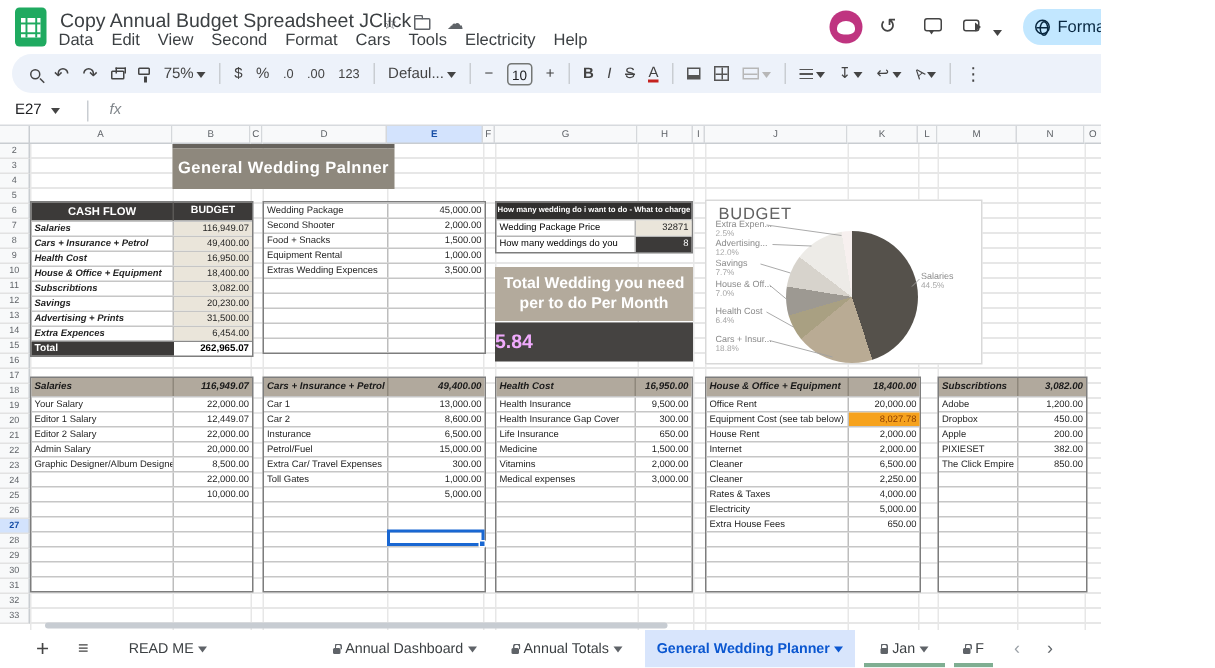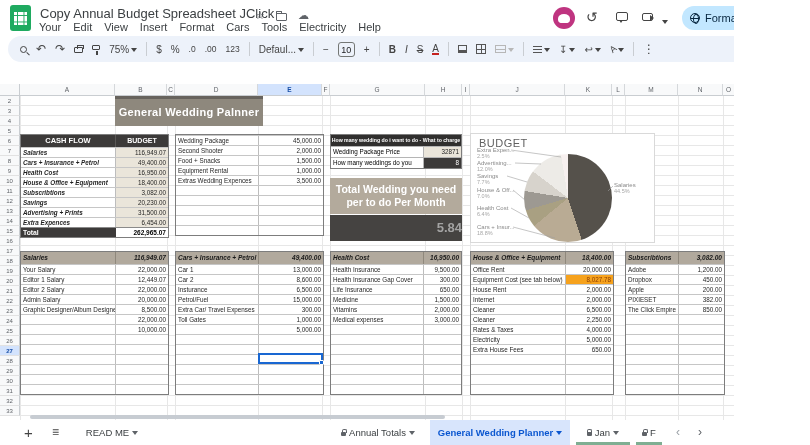--- a/index.html
+++ b/index.html
@@ -86,24 +86,24 @@
 
   <div class="topbar">
     <div class="logo">
         <div class="logo-grid"></div>
       </div>
     <div class="doc-title">Copy Annual Budget Spreadsheet JClick</div>
     <span class="ticon" style="left:255px;">☆</span>
     <span class="ticon" style="left:276px;top:11px;"><span class="folder"></span></span>
     <span class="ticon" style="left:298px;">☁</span>
     <div class="menubar" id="menubar">
-        <div class="menu-item">Your</div>
+        <div class="menu-item">Data</div>
         <div class="menu-item">Edit</div>
         <div class="menu-item">View</div>
-        <div class="menu-item">Insert</div>
+        <div class="menu-item">Second</div>
         <div class="menu-item">Format</div>
         <div class="menu-item">Cars</div>
         <div class="menu-item">Tools</div>
         <div class="menu-item">Electricity</div>
         <div class="menu-item">Help</div>
       </div>
     <div class="pink"></div>
     <span class="glyphbtn" style="left:586px;top:9px;">↺</span>
     <span class="cmt"></span>
     <span class="cam"></span>
@@ -180,20 +180,29 @@
     <span class="tbtn">
         <span class="rot">A</span>
         <span class="cv"></span>
       </span>
     <span class="vsep"></span>
     <span class="tbtn" style="font-size:12px;">⋮</span>
     <span style="flex:1;"></span>
     <span class="chup"></span>
   </div>
 
+  <div class="fbar">
+    <div class="namebox">
+      <span>E27</span>
+      <span class="cv"></span>
+    </div>
+    <span class="vsep"></span>
+    <span class="fx">fx</span>
+    <div style="flex:1;"></div>
+  </div>
 
   <div id="sheet">
       <div style="position: absolute; left: 0px; top: 0px; width: 20px; height: 12px; background: rgb(248, 249, 250); border-right: 1px solid rgb(201, 205, 209); border-bottom: 1px solid rgb(201, 205, 209);"></div>
       <div style="position: absolute; left: 20px; top: 0px; width: 95px; height: 12px; line-height: 12px; text-align: center; font-size: 6.5px; overflow: hidden; color: rgb(95, 99, 104); background: rgb(248, 249, 250); border-right: 1px solid rgb(213, 216, 219); border-bottom: 1px solid rgb(201, 205, 209);">A</div>
       <div style="position: absolute; left: 115px; top: 0px; width: 52px; height: 12px; line-height: 12px; text-align: center; font-size: 6.5px; overflow: hidden; color: rgb(95, 99, 104); background: rgb(248, 249, 250); border-right: 1px solid rgb(213, 216, 219); border-bottom: 1px solid rgb(201, 205, 209);">B</div>
       <div style="position: absolute; left: 167px; top: 0px; width: 8px; height: 12px; line-height: 12px; text-align: center; font-size: 6.5px; overflow: hidden; color: rgb(95, 99, 104); background: rgb(248, 249, 250); border-right: 1px solid rgb(213, 216, 219); border-bottom: 1px solid rgb(201, 205, 209);">C</div>
       <div style="position: absolute; left: 175px; top: 0px; width: 83px; height: 12px; line-height: 12px; text-align: center; font-size: 6.5px; overflow: hidden; color: rgb(95, 99, 104); background: rgb(248, 249, 250); border-right: 1px solid rgb(213, 216, 219); border-bottom: 1px solid rgb(201, 205, 209);">D</div>
       <div style="position: absolute; left: 258px; top: 0px; width: 64px; height: 12px; line-height: 12px; text-align: center; font-size: 6.5px; overflow: hidden; color: rgb(23, 78, 166); background: rgb(211, 227, 253); border-right: 1px solid rgb(213, 216, 219); border-bottom: 1px solid rgb(201, 205, 209); font-weight: bold;">E</div>
       <div style="position: absolute; left: 322px; top: 0px; width: 8px; height: 12px; line-height: 12px; text-align: center; font-size: 6.5px; overflow: hidden; color: rgb(95, 99, 104); background: rgb(248, 249, 250); border-right: 1px solid rgb(213, 216, 219); border-bottom: 1px solid rgb(201, 205, 209);">F</div>
       <div style="position: absolute; left: 330px; top: 0px; width: 95px; height: 12px; line-height: 12px; text-align: center; font-size: 6.5px; overflow: hidden; color: rgb(95, 99, 104); background: rgb(248, 249, 250); border-right: 1px solid rgb(213, 216, 219); border-bottom: 1px solid rgb(201, 205, 209);">G</div>
@@ -680,21 +689,21 @@
         <div style="display: flex; height: 11px; border-top: 1px solid rgb(181, 181, 181);">
           <div style="width: 93px; font-size: 6.3px; line-height: 10px; padding-left: 2px; border-right: 1px solid rgb(181, 181, 181); overflow: hidden; white-space: nowrap;">Wedding Package Price</div>
           <div style="flex: 1 1 0%; font-size: 6.3px; line-height: 10px; text-align: right; padding-right: 2px; background: rgb(234, 229, 218); color: rgb(31, 31, 31);">32871</div>
         </div>
         <div style="display: flex; height: 11px; border-top: 1px solid rgb(181, 181, 181);">
           <div style="width: 93px; font-size: 6.3px; line-height: 10px; padding-left: 2px; border-right: 1px solid rgb(181, 181, 181); overflow: hidden; white-space: nowrap;">How many weddings do you</div>
           <div style="flex: 1 1 0%; font-size: 6.3px; line-height: 10px; text-align: right; padding-right: 2px; background: rgb(60, 58, 57); color: rgb(255, 255, 255);">8</div>
         </div>
       </div>
       <div style="position: absolute; left: 330px; top: 94px; width: 132px; height: 36px; background: rgb(179, 170, 156); color: rgb(255, 255, 255); font-weight: bold; font-size: 10.5px; text-align: center; padding-top: 5px; line-height: 13px;">Total Wedding you need per to do Per Month</div>
-      <div style="position: absolute; left: 330px; top: 131px; width: 132px; height: 26px; background: rgb(69, 67, 65); color: #a3a3a3; font-weight: bold; font-size: 13px; text-align: right; line-height: 26px;">5.84</div>
+      <div style="position: absolute; left: 330px; top: 131px; width: 132px; height: 26px; background: rgb(69, 67, 65); color: #f0abfc; font-weight: bold; font-size: 13px; text-align: left; line-height: 26px;">5.84</div>
       <div style="position: absolute; left: 470px; top: 49px; width: 185px; height: 110px; background: rgb(255, 255, 255); border: 1px solid rgb(217, 217, 217); overflow: hidden;">
         <div style="position: absolute; left: 8px; top: 3px; font-size: 11px; color: rgb(96, 96, 96); letter-spacing: 0.5px;">BUDGET</div>
         <div style="position: absolute; left: 53px; top: 20px; width: 88px; height: 88px; border-radius: 50%; background: conic-gradient(rgb(85, 81, 75) 0%, rgb(85, 81, 75) 44.9949%, rgb(185, 171, 148) 44.9949%, rgb(185, 171, 148) 64.004%, rgb(169, 160, 130) 64.004%, rgb(169, 160, 130) 70.4752%, rgb(157, 153, 146) 70.4752%, rgb(157, 153, 146) 77.5531%, rgb(215, 211, 204) 77.5531%, rgb(215, 211, 204) 85.3387%, rgb(237, 235, 231) 85.3387%, rgb(237, 235, 231) 97.4722%, rgb(247, 240, 239) 97.4722%, rgb(247, 240, 239) 100%);"></div>
         <div style="position: absolute; left: 6px; top: 13px; font-size: 6px; color: rgb(138, 138, 138); white-space: nowrap;">Extra Expen...</div>
         <div style="position: absolute; left: 6px; top: 19px; font-size: 5.5px; color: rgb(166, 166, 166);">2.5%</div>
         <div style="position: absolute; left: 6px; top: 26px; font-size: 6px; color: rgb(138, 138, 138); white-space: nowrap;">Advertising...</div>
         <div style="position: absolute; left: 6px; top: 32px; font-size: 5.5px; color: rgb(166, 166, 166);">12.0%</div>
         <div style="position: absolute; left: 6px; top: 39px; font-size: 6px; color: rgb(138, 138, 138); white-space: nowrap;">Savings</div>
         <div style="position: absolute; left: 6px; top: 45px; font-size: 5.5px; color: rgb(166, 166, 166);">7.7%</div>
         <div style="position: absolute; left: 6px; top: 53px; font-size: 6px; color: rgb(138, 138, 138); white-space: nowrap;">House &amp; Off...</div>
@@ -724,20 +733,25 @@
   <span class="abs" style="left:741px;top:412px;font-size:7px;color:#5f6368;z-index:16;">◂</span>
   <span class="abs" style="left:753px;top:412px;font-size:7px;color:#5f6368;z-index:16;">▸</span>
 
   <div id="tabbar">
       <div style="position: absolute; left: 24px; top: 0px; height: 25px; line-height: 25px; font-size: 15px; color: rgb(68, 68, 68);">+</div>
       <div style="position: absolute; left: 52px; top: 0px; height: 25px; line-height: 25px; font-size: 12px; color: rgb(68, 68, 68);">≡</div>
       <div style="position: absolute; left: 84px; top: 0px; width: 56px; height: 25px; display: flex; align-items: center; justify-content: center; gap: 3px; font-size: 9.5px; overflow: hidden; white-space: nowrap; color: rgb(60, 64, 67); font-weight: 500;">
         <span>READ ME</span>
         <span class="cv" style="border-top-color: rgb(95, 99, 104);"></span>
       </div>
+      <div style="position: absolute; left: 214px; top: 0px; width: 112px; height: 25px; display: flex; align-items: center; justify-content: center; gap: 3px; font-size: 9.5px; overflow: hidden; white-space: nowrap; color: rgb(60, 64, 67); font-weight: 500;">
+        <span class="lk"></span>
+        <span>Annual Dashboard</span>
+        <span class="cv" style="border-top-color: rgb(95, 99, 104);"></span>
+      </div>
       <div style="position: absolute; left: 430px; top: 0px; width: 140px; height: 25px; display: flex; align-items: center; justify-content: center; gap: 3px; font-size: 9.5px; overflow: hidden; white-space: nowrap; color: rgb(11, 87, 208); background: rgb(216, 229, 252); font-weight: bold;">
         <span>General Wedding Planner</span>
         <span class="cv" style="border-top-color: rgb(11, 87, 208);"></span>
       </div>
       <div style="position: absolute; left: 332px; top: 0px; width: 92px; height: 25px; display: flex; align-items: center; justify-content: center; gap: 3px; font-size: 9.5px; overflow: hidden; white-space: nowrap; color: rgb(60, 64, 67); font-weight: 500;">
         <span class="lk"></span>
         <span>Annual Totals</span>
         <span class="cv" style="border-top-color: rgb(95, 99, 104);"></span>
       </div>
       <div style="position: absolute; left: 576px; top: 0px; width: 54px; height: 25px; display: flex; align-items: center; justify-content: center; gap: 3px; font-size: 9.5px; overflow: hidden; white-space: nowrap; color: rgb(60, 64, 67); font-weight: 500;">

